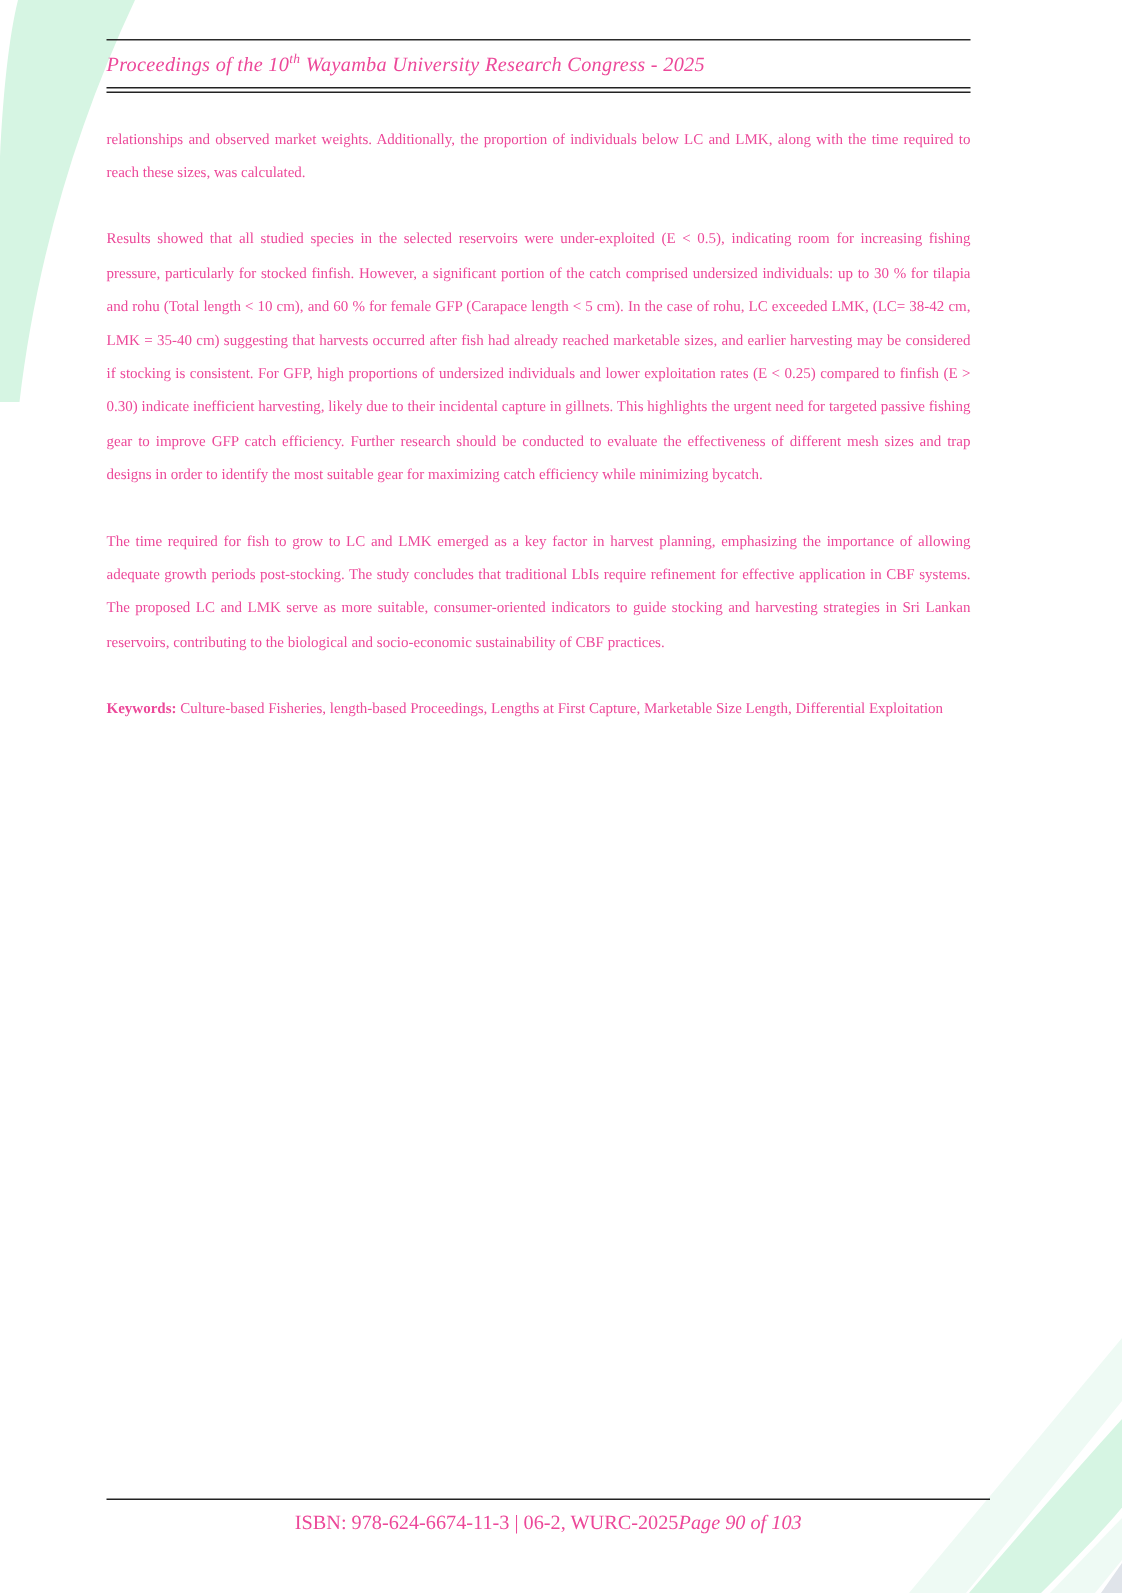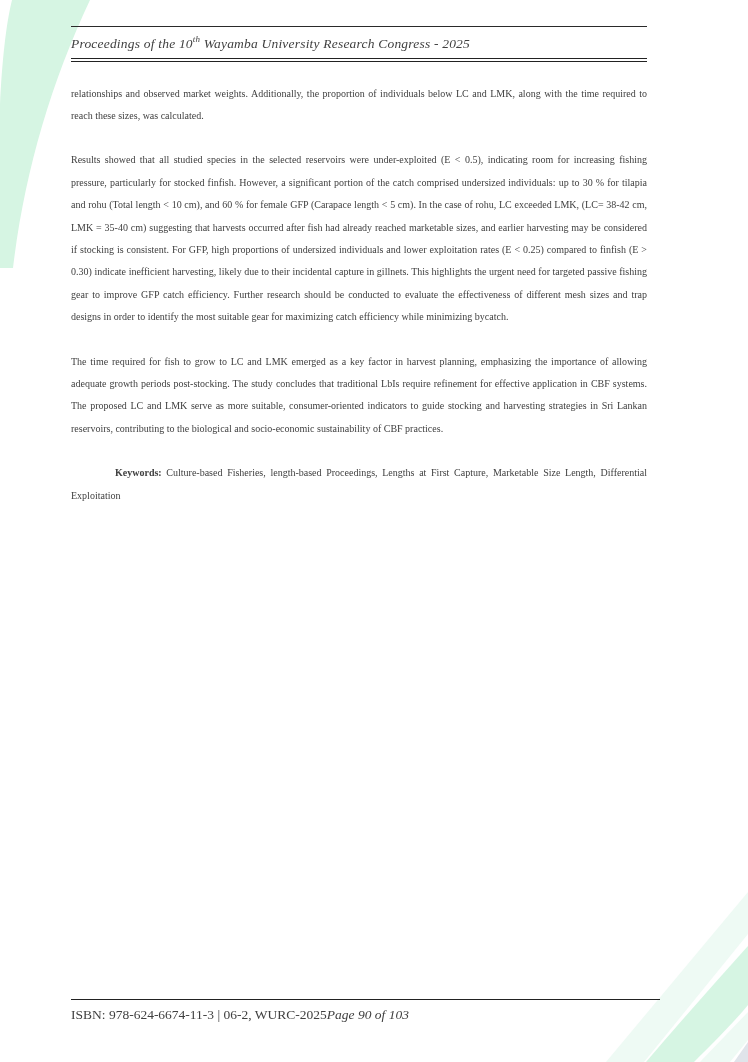--- a/index.html
+++ b/index.html
@@ -3,21 +3,21 @@
 <meta charset="utf-8">
 <style>
   html, body { margin: 0; padding: 0; background: #ffffff; }
   .page {
     position: relative;
     width: 748px;
     height: 1062px;
     background: #ffffff;
     overflow: hidden;
     font-family: "Liberation Serif", serif;
-    color: #404040;
+    color: #ec4899;
   }
   .decor { position: absolute; pointer-events: none; }
   .decor.top-left { left: 0; top: 0; }
   .decor.bottom-right { right: 0; bottom: 0; }
 
   .content {
     position: absolute;
     left: 71px;
     top: 26px;
     width: 576px;
@@ -35,30 +35,30 @@
     border-top: 1.6px solid #222222;
     border-bottom: 1px solid #222222;
   }
   .body-para {
     font-size: 10px;
     line-height: 22.4px;
     text-align: justify;
     margin: 0 0 22px 0;
   }
   .body-para.first { margin-top: 21px; }
-  .bold-label { font-weight: bold; margin-left: 44px; }
+  .bold-label { font-weight: bold; }
   .footer {
     position: absolute;
     left: 71px;
     top: 999px;
     width: 589px;
     border-top: 1.5px solid #222222;
     padding-top: 7px;
     display: flex;
-    justify-content: flex-start;
+    justify-content: center;
     font-size: 13.5px;
   }
   .footer .page-num { font-style: italic; }
 </style>
 </head>
 <body>
 
 <div class="page">
 
   <svg class="decor top-left" width="120" height="280" viewBox="0 0 120 280" aria-hidden="true">

